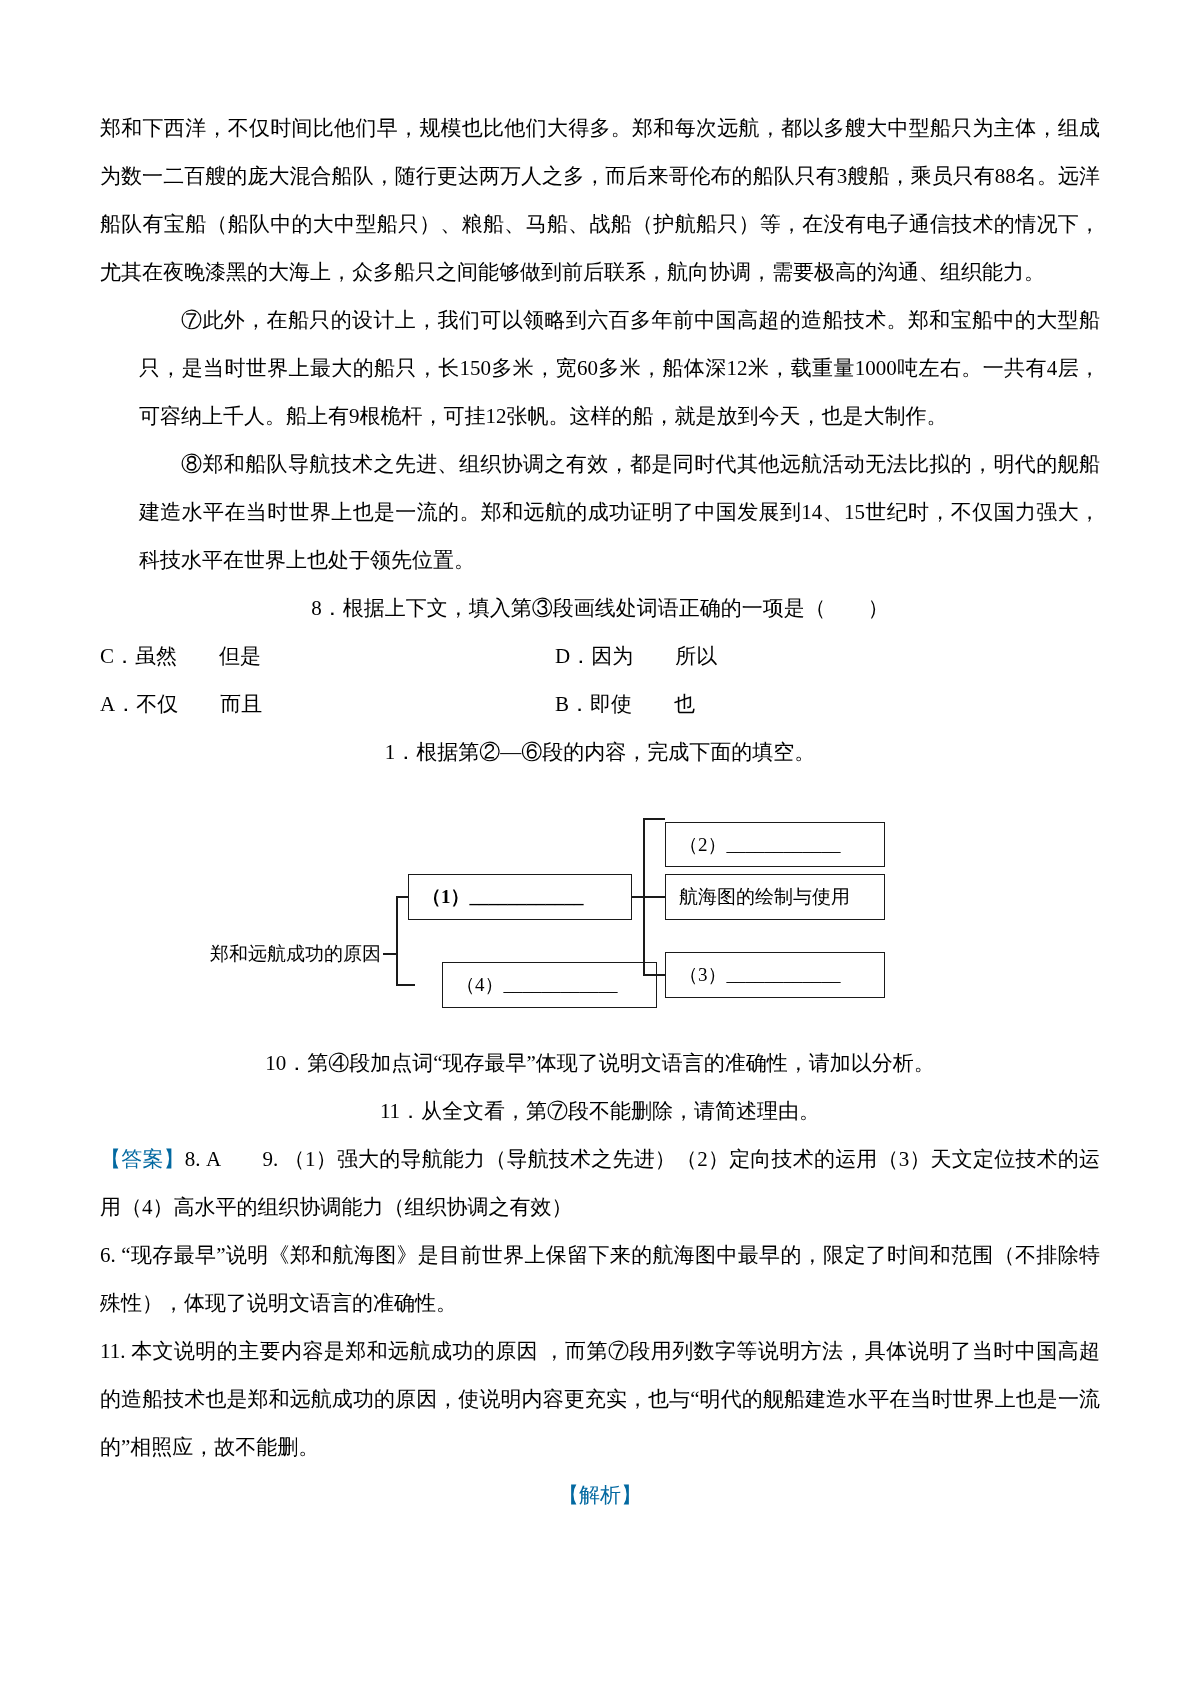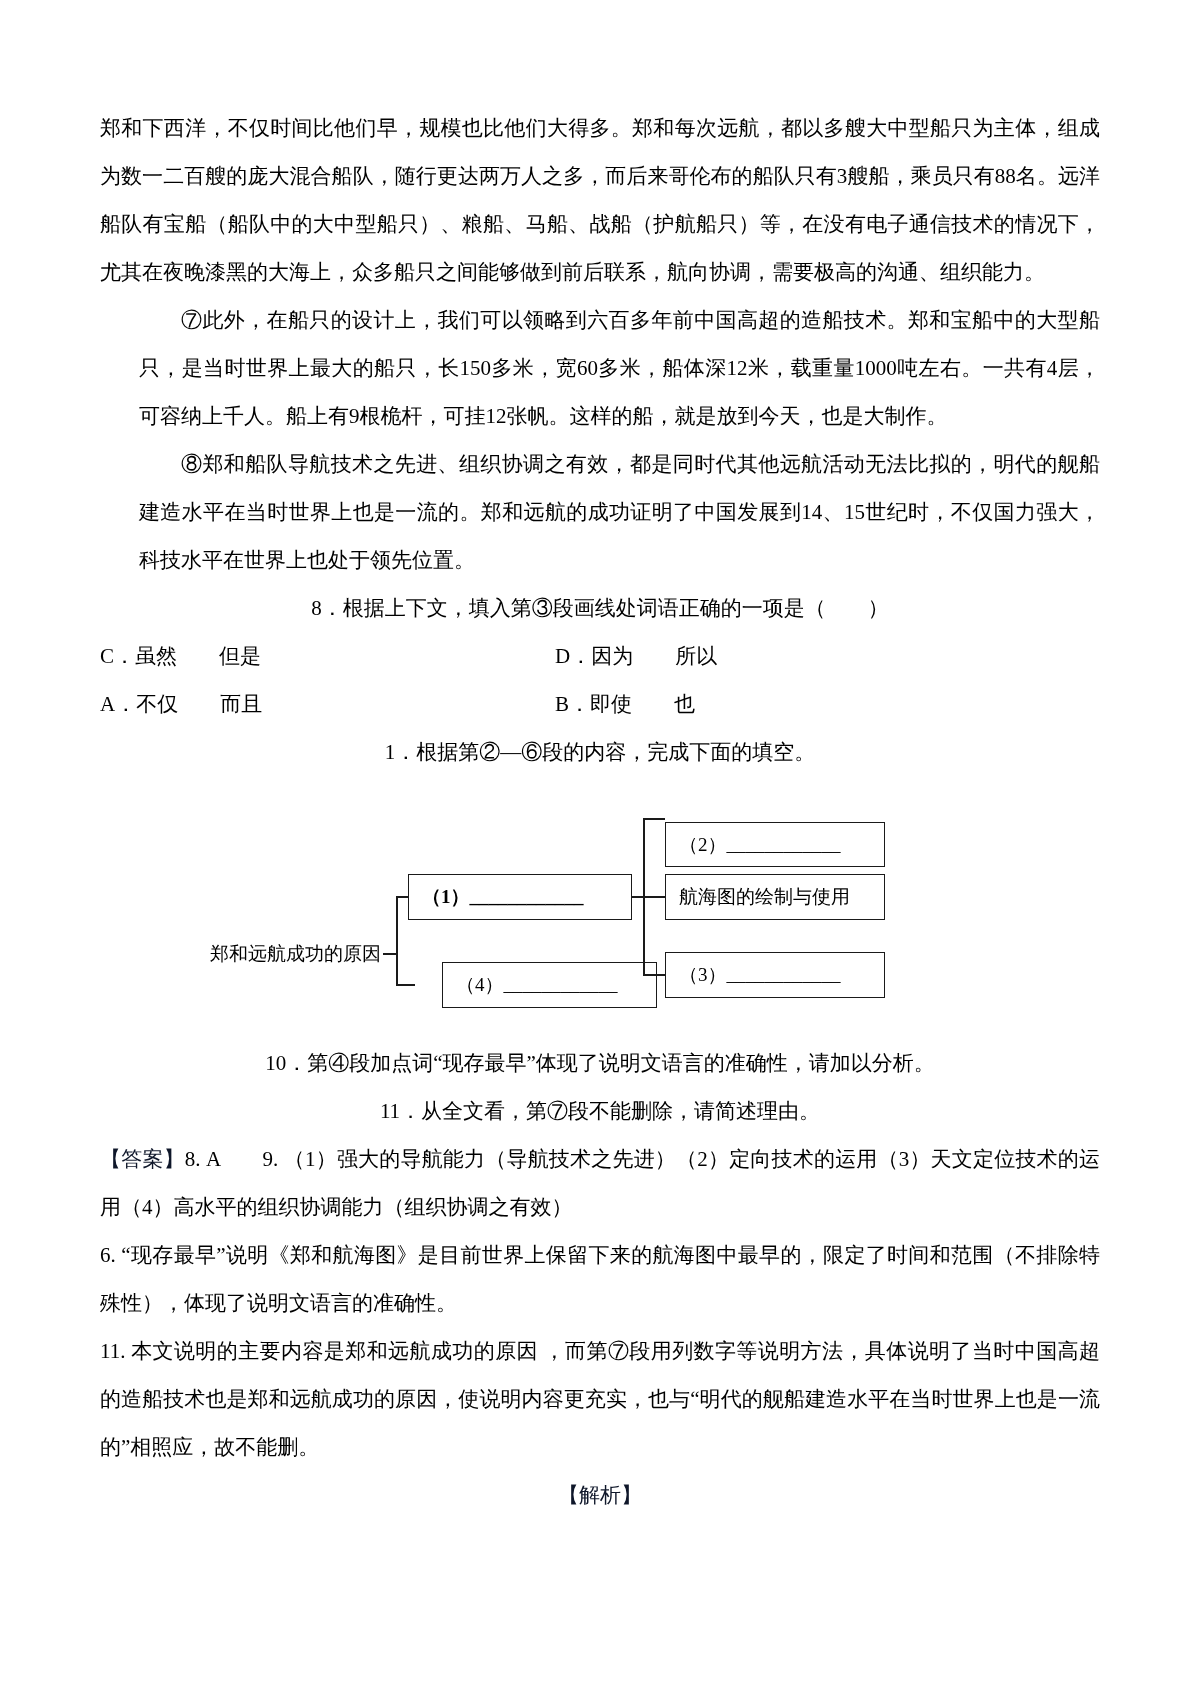--- a/index.html
+++ b/index.html
@@ -25,21 +25,21 @@
     word-break: break-all;
   }
   .line { text-align: center; }
   .indent { text-indent: 42px; margin-left: 39px; }
   .opt-row {
     display: flex;
     font-size: 21px;
     line-height: 48px;
   }
   .opt-left { width: 455px; }
-  .blue { color: #0f172a; }
+  .blue { color: #0369a1; }
 
   
   .diagram {
     position: relative;
     width: 1000px;
     height: 235px;
     margin: 10px 0 18px 0;
   }
   .dg-label {
     position: absolute;

